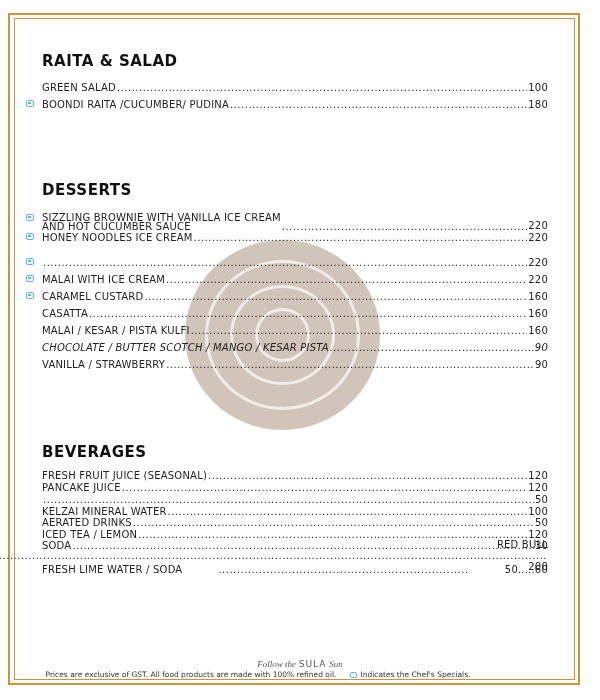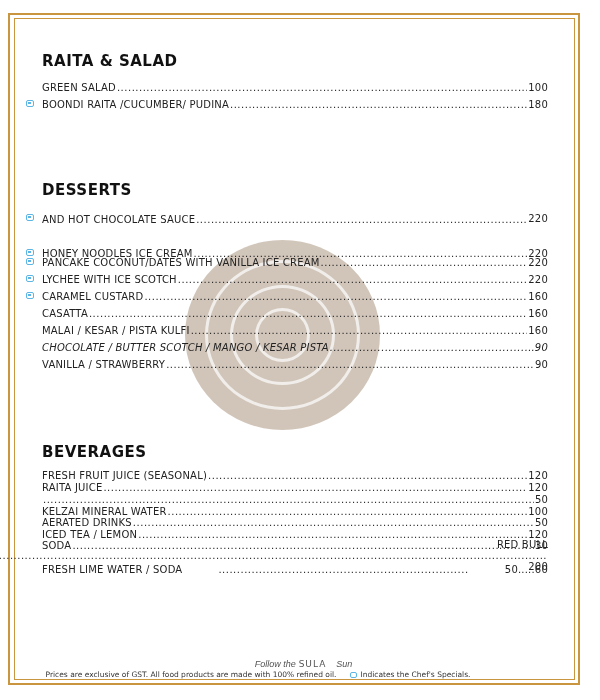--- a/index.html
+++ b/index.html
@@ -17,21 +17,21 @@
   .row .dots::after { content:"........................................................................................................................................................................................................................"; letter-spacing:0.5px; }
   .row .price { white-space:nowrap; }
   .row .name2 { display:block; line-height:9px; }
   .chef-icon { position:absolute; left:-16px; top:1px; width:8px; height:7px; border:1.5px solid #5bb5e5;
                border-radius:2px; box-sizing:border-box; }
   .chef-icon::after { content:""; position:absolute; left:1px; top:1px; width:3px; height:2px; background:#5bb5e5; }
   .emblem { position:absolute; left:185px; top:240px; width:195px; height:190px; border-radius:50%;
             background:#c9bcae; opacity:0.85; }
   .emblem .ring { position:absolute; border:3px solid #fff; border-radius:50%; opacity:0.7; }
   .footer-tag { position:absolute; top:659px; left:0; width:600px; text-align:center; font-size:9px; color:#555; }
-  .footer-tag .it { font-family:Liberation Sans, sans-serif; font-style:italic;margin-left:7px; }
+  .footer-tag .it { font-family:Liberation Serif, serif; font-style:italic; }
   .footer-note { position:absolute; top:670px; left:0; width:516px; text-align:center; font-size:7.5px; color:#333; }
   .footer-note .chef-icon-inline { display:inline-block; position:relative; width:7px; height:6px; border:1.5px solid #5bb5e5;
                border-radius:2px; box-sizing:border-box; margin:0 3px 0 14px; vertical-align:middle; }
 </style>
 </head>
 <body>
 
 <div class="frame-outer"></div>
 <div class="frame-inner"></div>
 
@@ -51,40 +51,40 @@
   <span class="chef-icon"></span>
   <span class="name">BOONDI RAITA /CUCUMBER/ PUDINA</span>
     <span class="dots"></span>
     <span class="price">180</span>
 </div>
 
 <div class="section-title" style="top:181px;">DESSERTS</div>
 <div class="row" style="top:213px;">
   <span class="chef-icon"></span>
   <span class="name">
-      <span class="name2">AND HOT CHOCOLATE SAUCE</span>
+      <span class="name2">SIZZLING BROWNIE WITH VANILLA ICE CREAM</span>
+      <span class="name2">AND HOT CUCUMBER SAUCE</span>
     </span>
   <span class="dots" style="margin-top:0;height:10px;"></span>
     <span class="price">220</span>
 </div>
-<div class="row" style="top:248px;">
+<div class="row" style="top:232px;">
   <span class="chef-icon"></span>
   <span class="name">HONEY NOODLES ICE CREAM</span>
     <span class="dots"></span>
     <span class="price">220</span>
 </div>
 <div class="row" style="top:257px;">
   <span class="chef-icon"></span>
-  <span class="name">PANCAKE COCONUT/DATES WITH VANILLA ICE CREAM</span>
     <span class="dots"></span>
     <span class="price">220</span>
 </div>
 <div class="row" style="top:274px;">
   <span class="chef-icon"></span>
-  <span class="name">LYCHEE WITH ICE SCOTCH</span>
+  <span class="name">MALAI WITH ICE CREAM</span>
     <span class="dots"></span>
     <span class="price">220</span>
 </div>
 <div class="row" style="top:291px;">
   <span class="chef-icon"></span>
   <span class="name">CARAMEL CUSTARD</span>
     <span class="dots"></span>
     <span class="price">160</span>
 </div>
 <div class="row" style="top:308px;">
@@ -108,21 +108,21 @@
     <span class="price">90</span>
 </div>
 
 <div class="section-title" style="top:443px;">BEVERAGES</div>
 <div class="row" style="top:470px;">
     <span class="name">FRESH FRUIT JUICE (SEASONAL)</span>
     <span class="dots"></span>
     <span class="price">120</span>
   </div>
 <div class="row" style="top:482px;">
-    <span class="name">RAITA JUICE</span>
+    <span class="name">PANCAKE JUICE</span>
     <span class="dots"></span>
     <span class="price">120</span>
   </div>
 <div class="row" style="top:494px;">
     <span class="dots"></span>
     <span class="price">50</span>
   </div>
 <div class="row" style="top:506px;">
     <span class="name">KELZAI MINERAL WATER</span>
     <span class="dots"></span>

